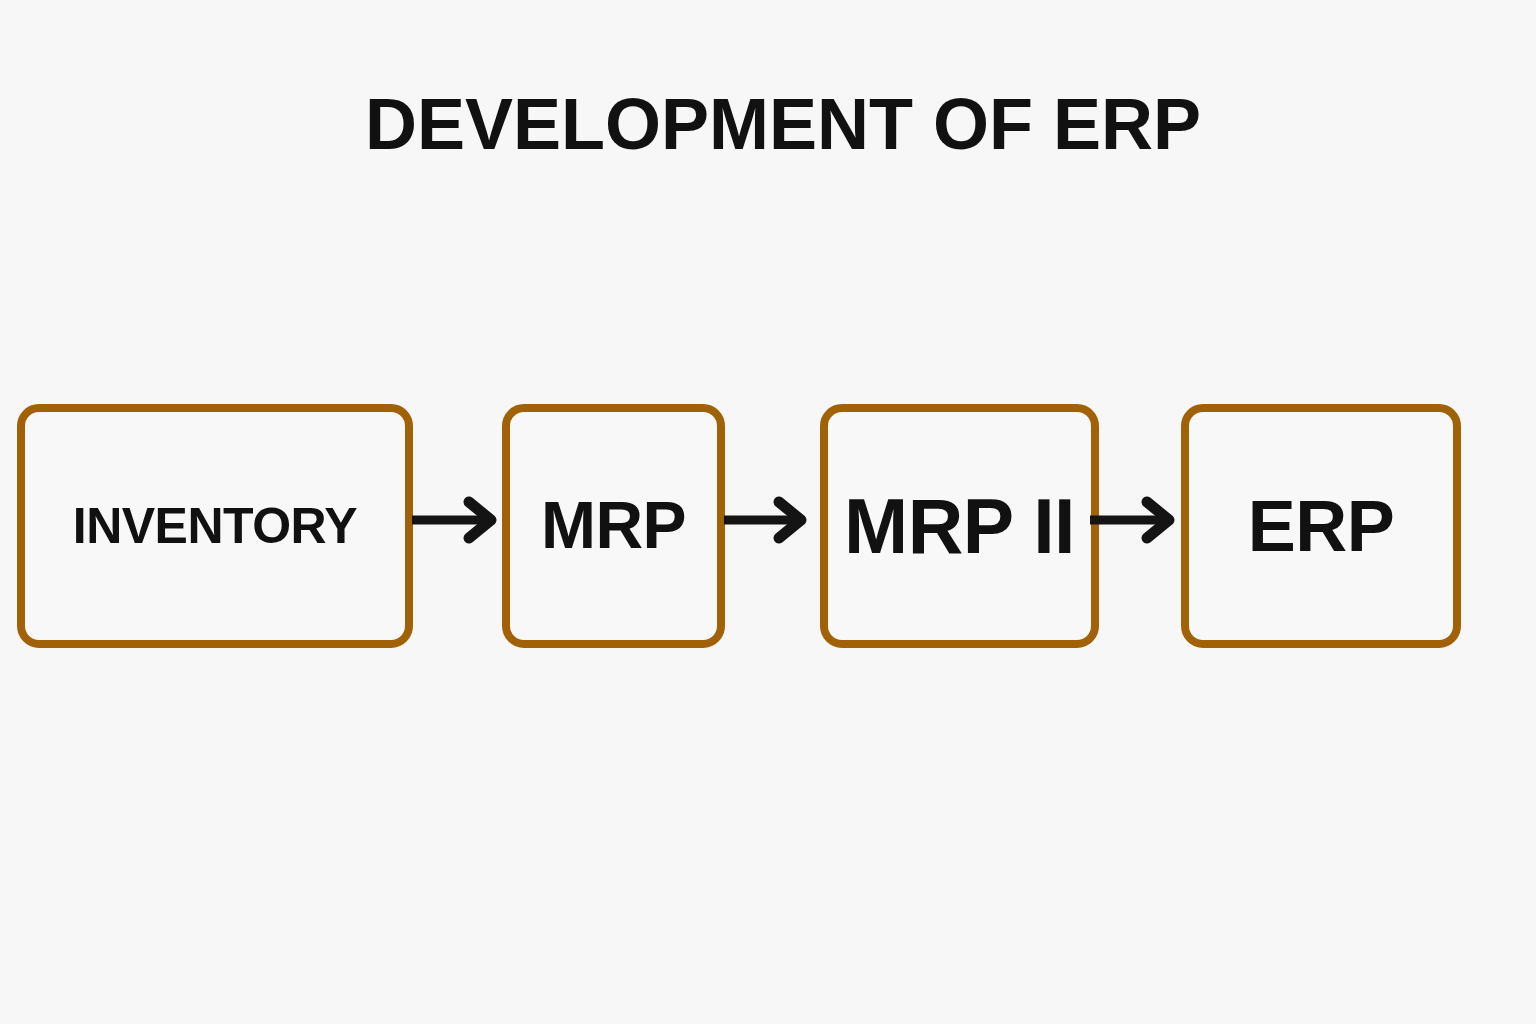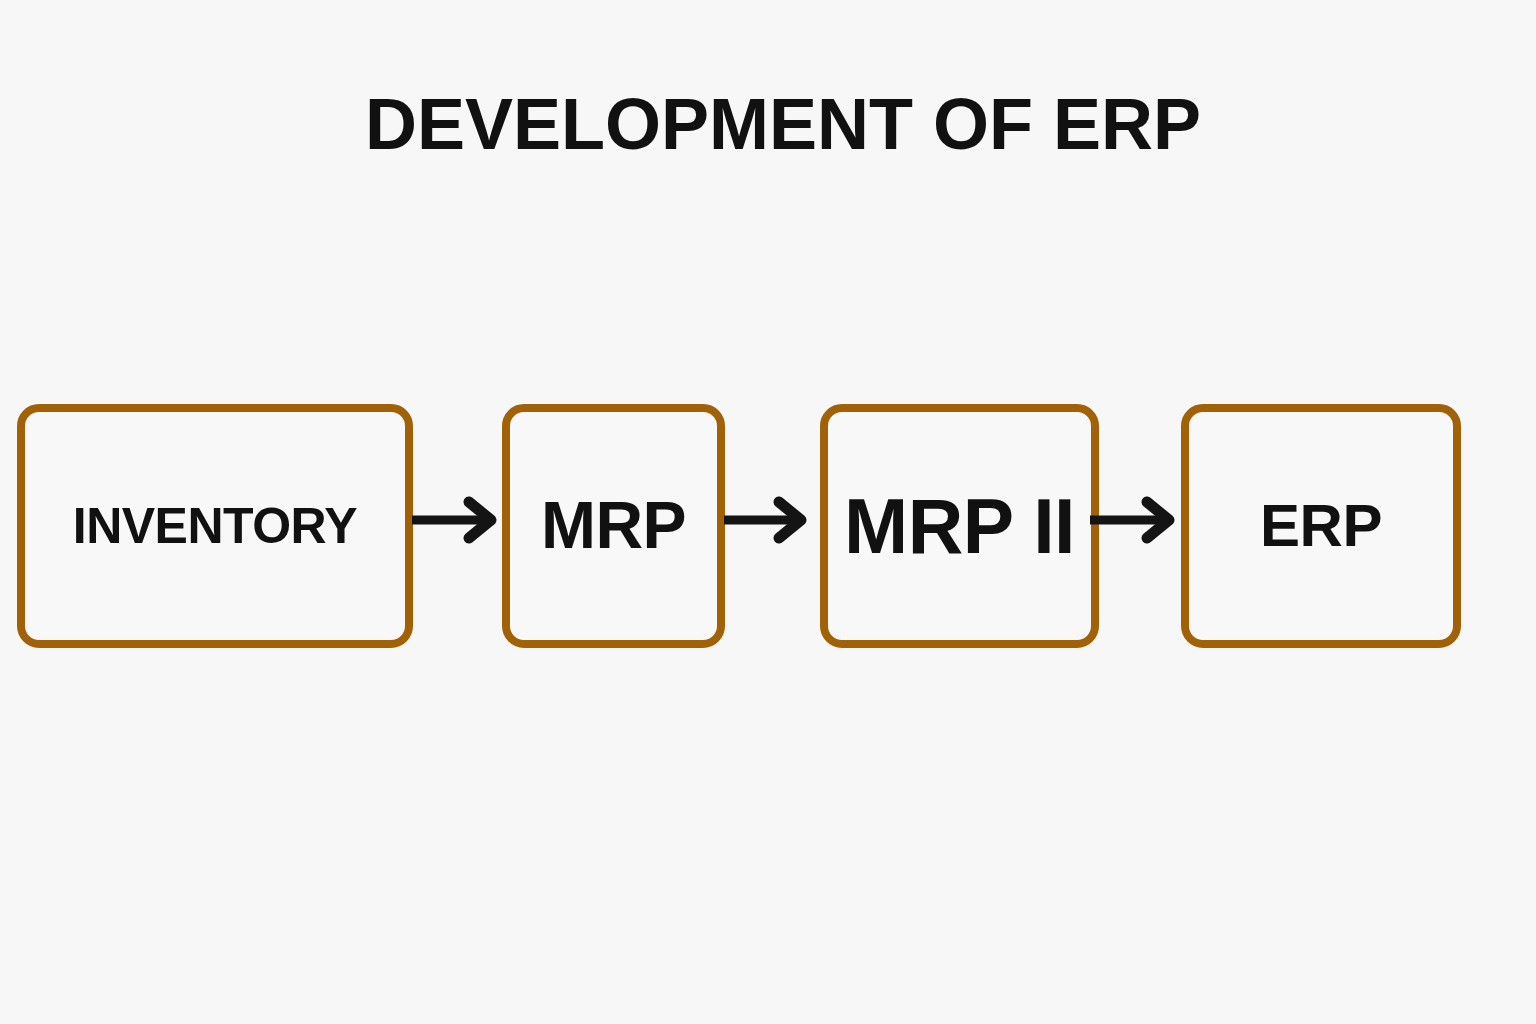--- a/index.html
+++ b/index.html
@@ -99,21 +99,21 @@
   .box-mrp2 .node-label {
     font-size: 77px;
   }
 
   
   .box-erp {
     left: 1181px;
     width: 280px;
   }
   .box-erp .node-label {
-    font-size: 60px;
+    font-size: 72px;
   }
 
   
   .arrow {
     position: absolute;
     top: 88px;          
     height: 56px;
   }
   .arrow svg { display: block; }
 

